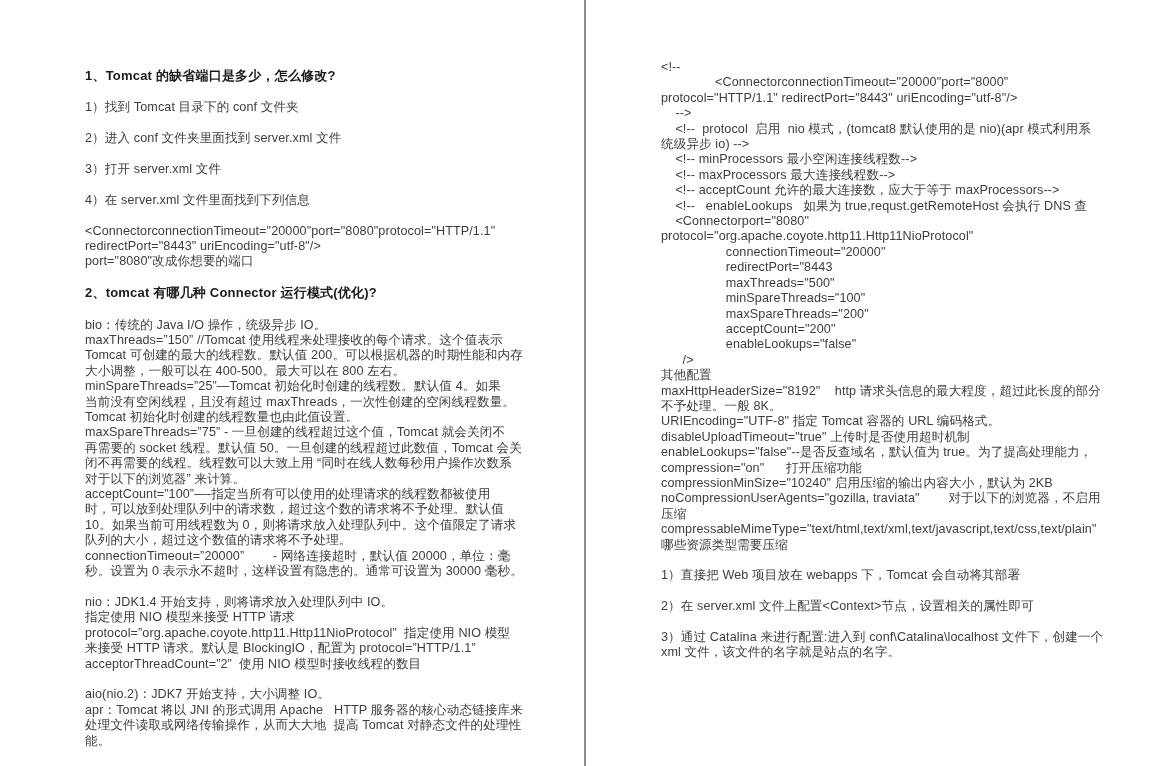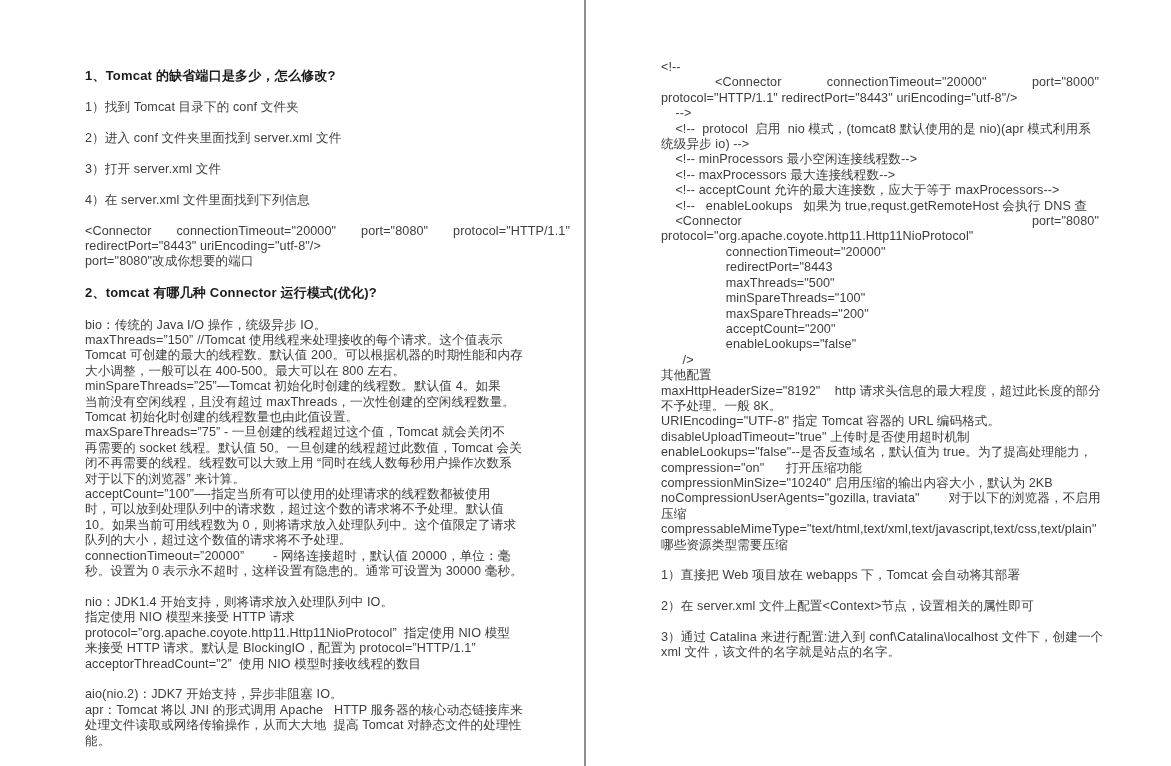--- a/index.html
+++ b/index.html
@@ -53,21 +53,20 @@
     letter-spacing: 0.1px;
   }
   .heading .line {
     font-weight: bold;
     font-size: 13px;
     color: #1b1b1b;
     letter-spacing: 0.2px;
   }
   .line.justify {
     display: flex;
-    justify-content: space-between;
     white-space: pre;
   }
   .line.justify > span {
     white-space: pre;
   }
   .page-right .line.justify {
     padding-right: 60px;
   }
 </style>
 </head>
@@ -118,21 +117,21 @@
         <div class="line">秒。设置为 0 表示永不超时，这样设置有隐患的。通常可设置为 30000 毫秒。</div>
       </div>
       <div class="block para">
         <div class="line">nio：JDK1.4 开始支持，则将请求放入处理队列中 IO。</div>
         <div class="line">指定使用 NIO 模型来接受 HTTP 请求</div>
         <div class="line">protocol=”org.apache.coyote.http11.Http11NioProtocol”  指定使用 NIO 模型</div>
         <div class="line">来接受 HTTP 请求。默认是 BlockingIO，配置为 protocol=”HTTP/1.1”</div>
         <div class="line">acceptorThreadCount=”2”  使用 NIO 模型时接收线程的数目</div>
       </div>
       <div class="block para">
-        <div class="line">aio(nio.2)：JDK7 开始支持，异步非阻塞 IO。</div>
+        <div class="line">aio(nio.2)：JDK7 开始支持，大小调整 IO。</div>
         <div class="line">apr：Tomcat 将以 JNI 的形式调用 Apache   HTTP 服务器的核心动态链接库来</div>
         <div class="line">处理文件读取或网络传输操作，从而大大地  提高 Tomcat 对静态文件的处理性</div>
         <div class="line">能。</div>
       </div>
     </div>
   <div class="divider"></div>
   <div class="page page-right">
       <div class="block para">
         <div class="line">&lt;!--</div>
         <div class="line justify"><span>               &lt;Connector</span><span>connectionTimeout="20000"</span><span>port="8000"</span></div>

